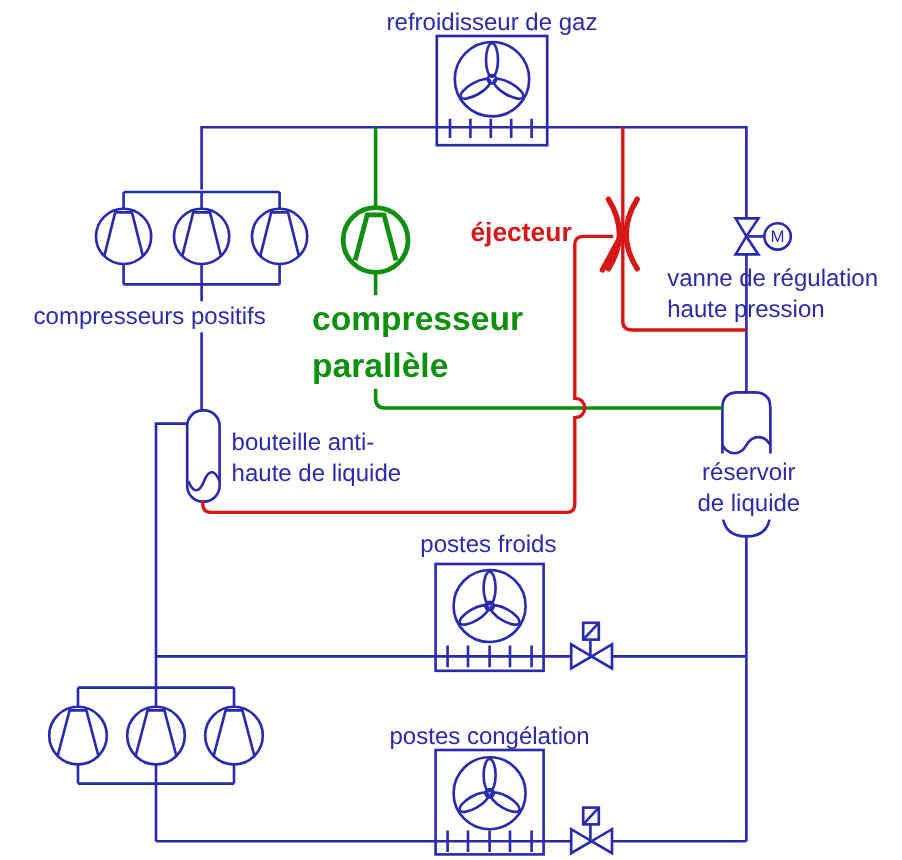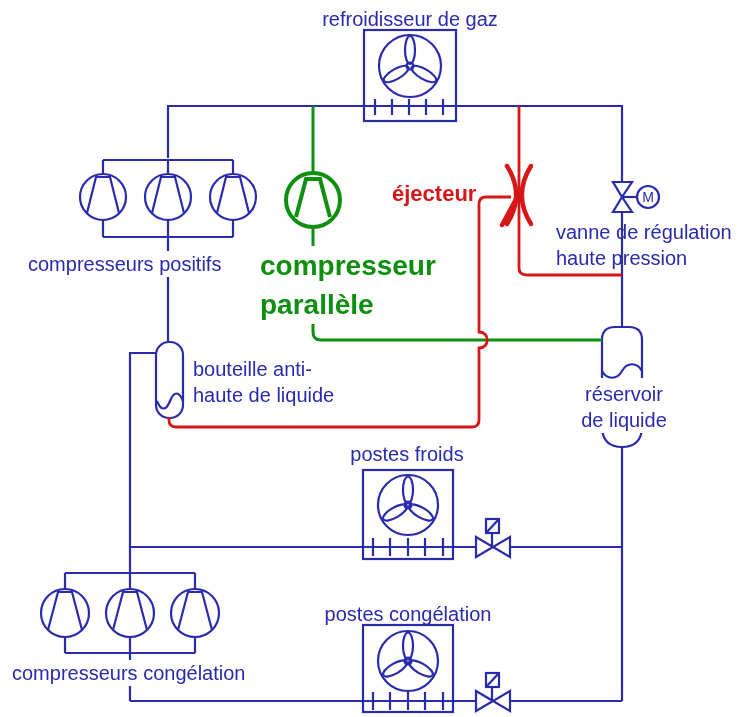--- a/index.html
+++ b/index.html
@@ -185,15 +185,14 @@
 <div class="lbl b" style="left:193px;top:356px;">bouteille anti-
 haute de liquide</div>
 
 <div class="lbl b ctr wbg" style="left:547px;top:381px;width:150px;">réservoir
 de liquide</div>
 
 <div class="lbl b ctr" style="left:327px;top:441px;width:160px;">postes froids</div>
 
 <div class="lbl b ctr" style="left:318px;top:601px;width:180px;">postes congélation</div>
 
-<div class="lbl b wbg" style="left:10px;top:660px;">compresseurs congélation</div>
 
 </div>
 
 </body></html>

